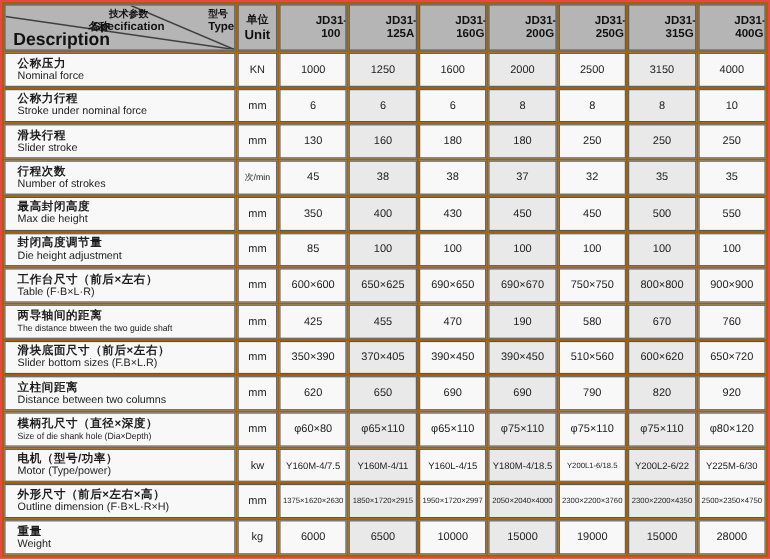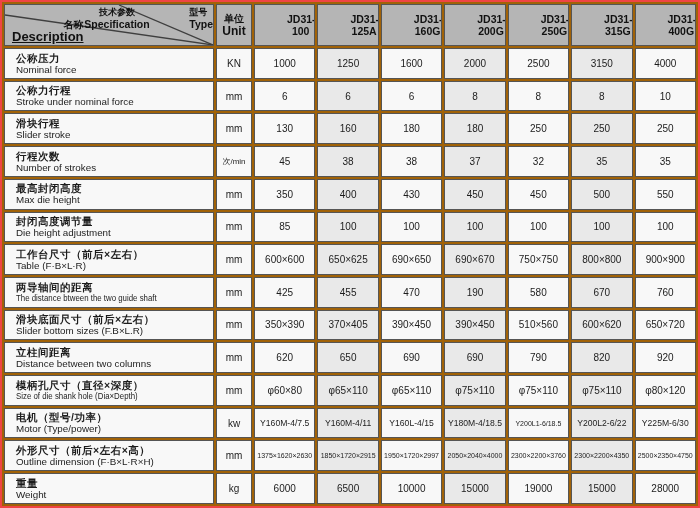--- a/index.html
+++ b/index.html
@@ -40,21 +40,21 @@
   .corner-svg { position: absolute; left: 0; top: 0; width: 100%; height: 100%; }
   .corner-label { position: absolute; font-weight: bold; white-space: nowrap; }
   .corner-spec { left: 52px; top: 2px; width: 120px; text-align: center; }
   .corner-spec .zh { font-size: 9px; line-height: 11px; }
   .corner-spec .en { font-size: 10.5px; line-height: 12px; }
   .corner-type { right: 0; top: 2px; text-align: left; }
   .corner-type .zh { font-size: 9px; line-height: 11px; }
   .corner-type .en { font-size: 10.5px; line-height: 12px; }
   .corner-name { left: 7px; bottom: 2px; text-align: right; }
   .corner-name .zh { font-size: 10px; line-height: 11px; }
-  .corner-name .en { font-size: 13px; line-height: 13px; text-decoration: underline; }
+  .corner-name .en { font-size: 16px; line-height: 13px; }
 
   
   td { background: #f8f8f8; text-align: center; vertical-align: middle; }
   td.shade { background: #e9e9e9; }
   td.label-cell { text-align: left; padding-left: 11px; padding-right: 13px; }
   td.label-cell .zh { font-weight: bold; font-size: 10.5px; line-height: 12px; letter-spacing: 0.5px; }
   td.label-cell .en { font-size: 9.8px; line-height: 11.5px; color: #222; }
   td.label-cell .en.en-small { font-size: 8.2px; transform: scaleX(0.96); transform-origin: left; }
   td.unit-cell { font-size: 10px; margin-top: 28px; }
   td.unit-cell.u-small { font-size: 8px; }

